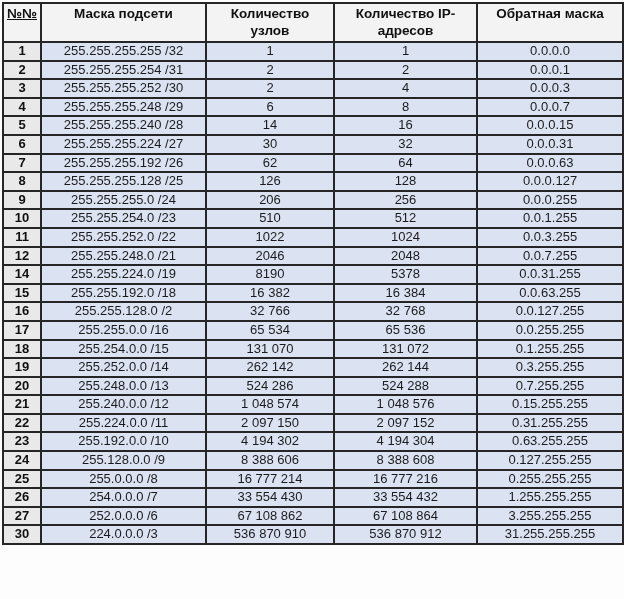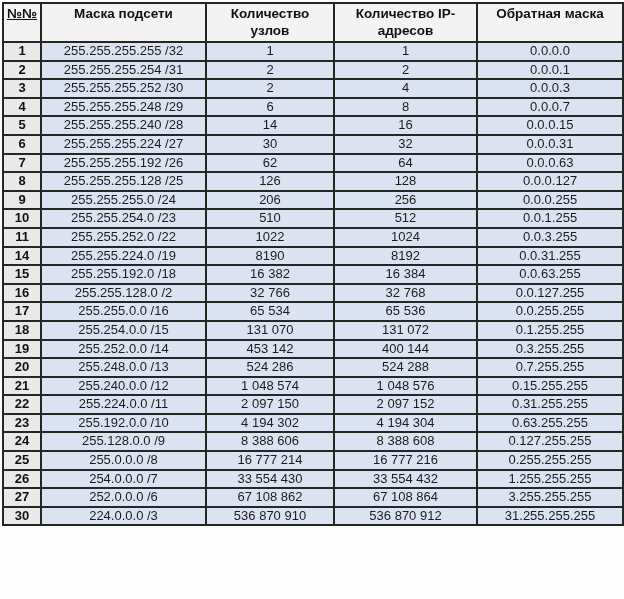--- a/index.html
+++ b/index.html
@@ -163,27 +163,34 @@
   </tr>
 
   <tr>
     <td class="num-col">11</td>
     <td>255.255.252.0 /22</td>
     <td>1022</td>
     <td>1024</td>
     <td>0.0.3.255</td>
   </tr>
 
+  <tr>
+    <td class="num-col">12</td>
+    <td>255.255.248.0 /21</td>
+    <td>2046</td>
+    <td>2048</td>
+    <td>0.0.7.255</td>
+  </tr>
 
 
   <tr>
     <td class="num-col">14</td>
     <td>255.255.224.0 /19</td>
     <td>8190</td>
-    <td>8192</td>
+    <td>5378</td>
     <td>0.0.31.255</td>
   </tr>
 
   <tr>
     <td class="num-col">15</td>
     <td>255.255.192.0 /18</td>
     <td>16 382</td>
     <td>16 384</td>
     <td>0.0.63.255</td>
   </tr>
@@ -208,22 +215,22 @@
     <td class="num-col">18</td>
     <td>255.254.0.0 /15</td>
     <td>131 070</td>
     <td>131 072</td>
     <td>0.1.255.255</td>
   </tr>
 
   <tr>
     <td class="num-col">19</td>
     <td>255.252.0.0 /14</td>
-    <td>453 142</td>
-    <td>400 144</td>
+    <td>262 142</td>
+    <td>262 144</td>
     <td>0.3.255.255</td>
   </tr>
 
   <tr>
     <td class="num-col">20</td>
     <td>255.248.0.0 /13</td>
     <td>524 286</td>
     <td>524 288</td>
     <td>0.7.255.255</td>
   </tr>

